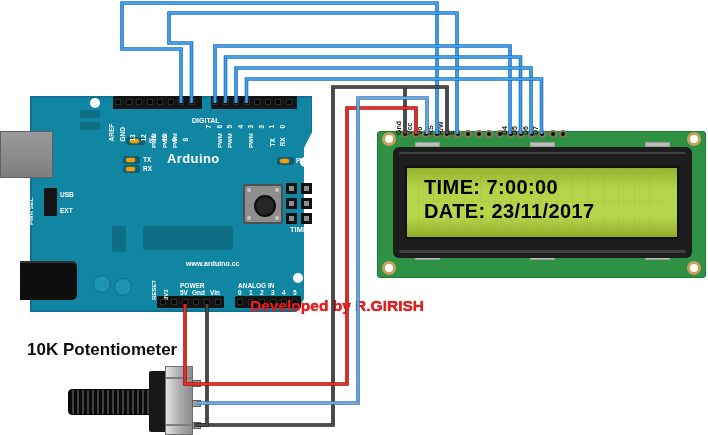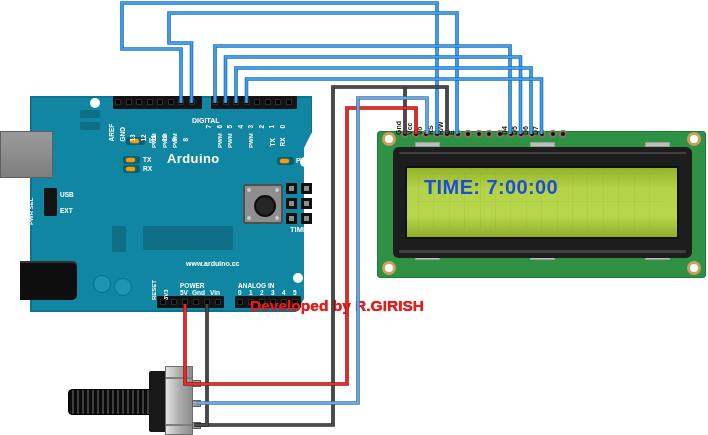--- a/index.html
+++ b/index.html
@@ -37,21 +37,21 @@
   .lcd-hole{position:absolute;width:14px;height:14px;border-radius:50%;background:#caa05e;}
   .lcd-hole::after{content:"";position:absolute;left:3px;top:3px;width:8px;height:8px;border-radius:50%;background:#fff;}
   .pad{position:absolute;width:25px;height:5px;background:#b8bfb8;border:1px solid #98a098;box-sizing:border-box;}
   #bezel{left:393px;top:147px;width:299px;height:111px;background:#1d1d1d;border-radius:6px;}
   .bezel-line{position:absolute;background:#414141;border-radius:2px;}
   #screen{left:405px;top:166px;width:274px;height:73px;background:linear-gradient(180deg,#94b32c,#b5d348 30%,#b8d64b 70%,#90ad2a);
           border:2px solid #101010;box-sizing:border-box;}
   #char-grid{left:418px;top:173px;width:246px;height:56px;opacity:.5;
      background-image:repeating-linear-gradient(90deg,rgba(0,0,0,.07) 0 1px,transparent 1px 15.4px),
                       repeating-linear-gradient(180deg,rgba(0,0,0,.07) 0 1px,transparent 1px 28px);}
-  .lcd-text{position:absolute;left:424px;font-size:20px;font-weight:bold;color:#1d4ed8;
+  .lcd-text{position:absolute;left:424px;font-size:20px;font-weight:bold;color:#000000;
             letter-spacing:.4px;white-space:nowrap;}
   .lcd-pinhole{position:absolute;width:8px;height:8px;border-radius:50%;background:#7a7a55;}
   .lcd-pinhole::after{content:"";position:absolute;left:2px;top:2px;width:4px;height:4px;border-radius:50%;background:#101010;}
   .lcd-pinlabel{position:absolute;transform:rotate(-90deg);transform-origin:left bottom;
             font-size:7px;font-weight:bold;color:#1a1a1a;white-space:nowrap;line-height:1;}
   
   #pot-shaft{left:68px;top:389px;width:84px;height:26px;border-radius:4px 0 0 4px;border:1px solid #000;
      background:repeating-linear-gradient(90deg,#0a0a0a 0 3px,#3f3f3f 3px 5px);box-sizing:border-box;}
   #pot-collar{left:149px;top:371px;width:18px;height:61px;background:#181818;border-radius:2px;}
   #pot-body{left:165px;top:366px;width:28px;height:69px;background:linear-gradient(90deg,#e2e2e2,#aaa 55%,#8d8d8d);
@@ -143,31 +143,33 @@
   <div class="pad" style="left:645px;top:142px;"></div>
   <div class="pad" style="left:415px;top:255px;"></div>
     <div class="pad" style="left:530px;top:255px;"></div>
   <div class="pad" style="left:645px;top:255px;"></div>
   <div class="abs" id="bezel"></div>
   <div class="bezel-line" style="left:399px;top:152px;width:287px;height:2px;"></div>
   <div class="bezel-line" style="left:399px;top:250px;width:287px;height:3px;"></div>
   <div class="abs" id="screen"></div>
   <div class="abs" id="char-grid"></div>
   <div class="lcd-text" style="top:176px;">TIME: 7:00:00</div>
+  <div class="lcd-text" style="top:200px;">DATE: 23/11/2017</div>
   <div id="lcd-pins"></div>
 
   <div class="abs" id="pot-shaft"></div>
   <div class="abs" id="pot-collar"></div>
   <div class="abs" id="pot-body"></div>
   <div class="pot-groove" style="left:166px;top:377px;width:26px;"></div>
   <div class="pot-groove" style="left:166px;top:424px;width:26px;"></div>
   <div class="pot-pin" style="left:192px;top:380px;"></div>
   <div class="pot-pin" style="left:192px;top:400px;"></div>
   <div class="pot-pin" style="left:192px;top:422px;"></div>
 
+  <div class="abs" id="pot-title">10K Potentiometer</div>
   <div class="abs" id="credit">Developed by R.GIRISH</div>
 
   <svg class="abs" id="wires-svg" width="708" height="435" viewBox="0 0 708 435">
       <polyline points="181,103 181,49 122,49 122,3 437,3 437,134" fill="none" stroke="#1b6fbe" stroke-width="3.6" stroke-linejoin="miter"></polyline>
       <polyline points="181,103 181,49 122,49 122,3 437,3 437,134" fill="none" stroke="#44a1e8" stroke-width="1.8" stroke-linejoin="miter"></polyline>
       <polyline points="191.5,103 191.5,43 169,43 169,13 457,13 457,134" fill="none" stroke="#1b6fbe" stroke-width="3.6" stroke-linejoin="miter"></polyline>
       <polyline points="191.5,103 191.5,43 169,43 169,13 457,13 457,134" fill="none" stroke="#44a1e8" stroke-width="1.8" stroke-linejoin="miter"></polyline>
       <polyline points="215,103 215,46 510,46 510,134" fill="none" stroke="#1b6fbe" stroke-width="3.6" stroke-linejoin="miter"></polyline>
       <polyline points="215,103 215,46 510,46 510,134" fill="none" stroke="#44a1e8" stroke-width="1.8" stroke-linejoin="miter"></polyline>
       <polyline points="225.5,103 225.5,57 520.5,57 520.5,134" fill="none" stroke="#1b6fbe" stroke-width="3.6" stroke-linejoin="miter"></polyline>

